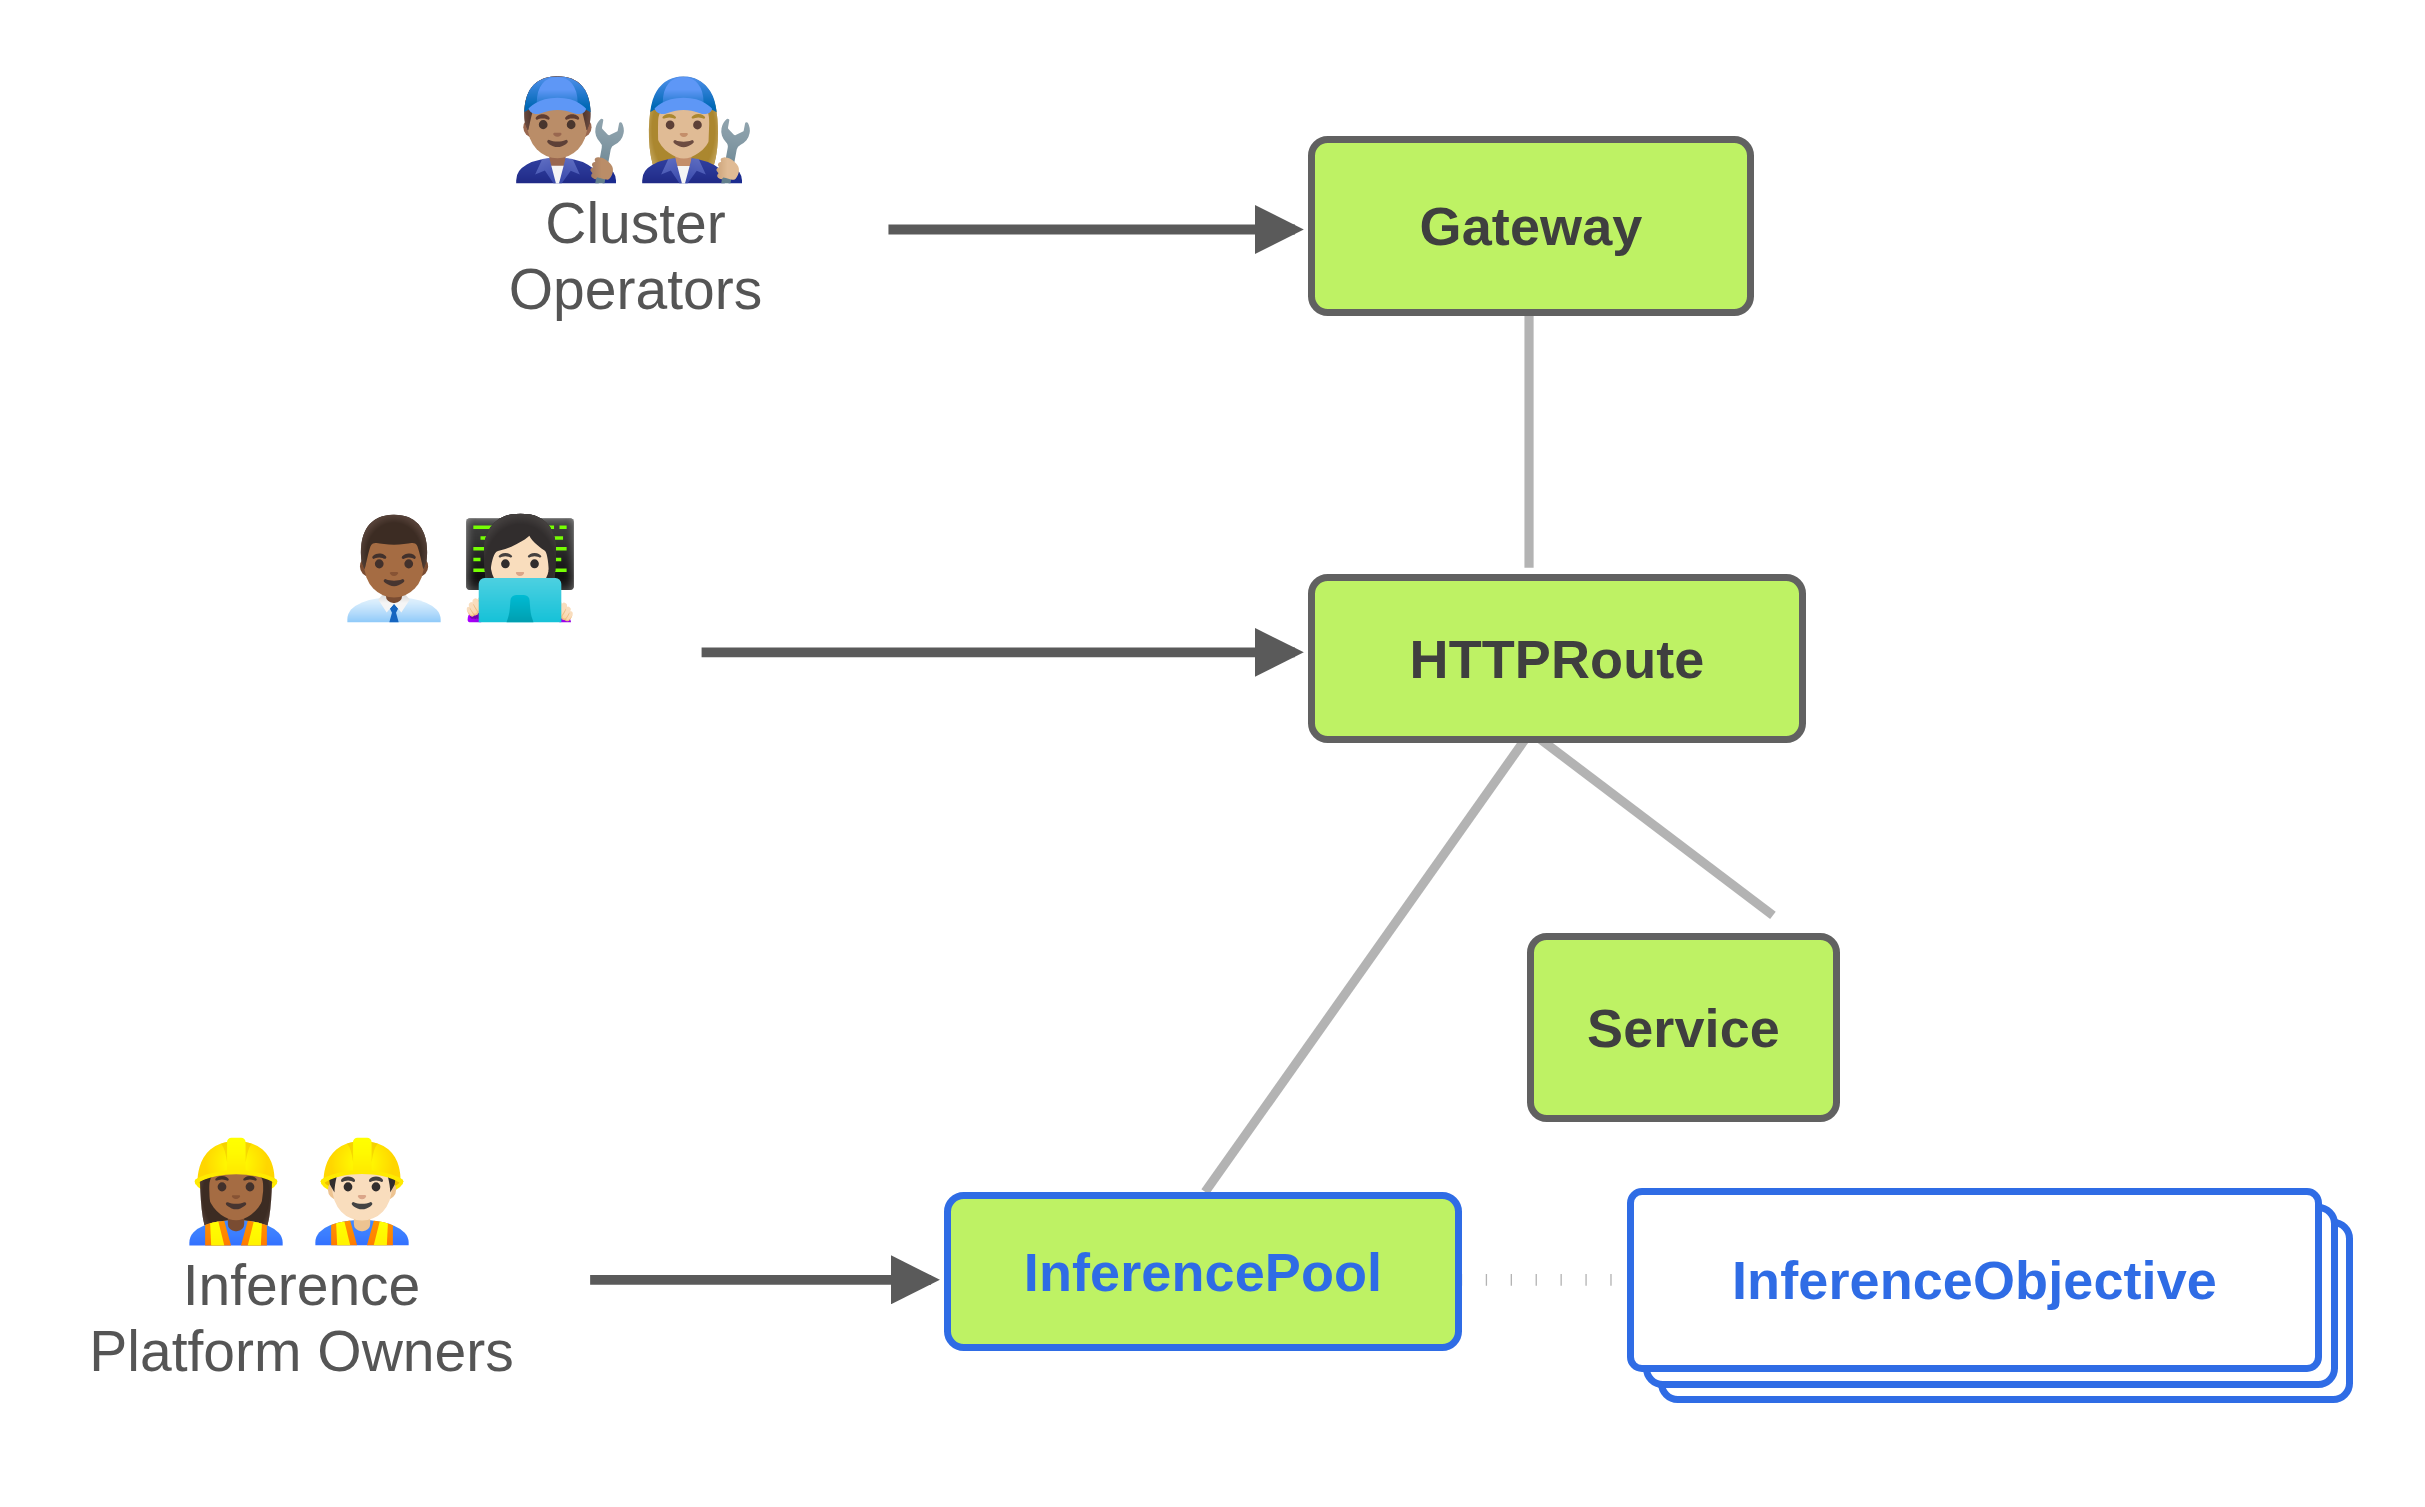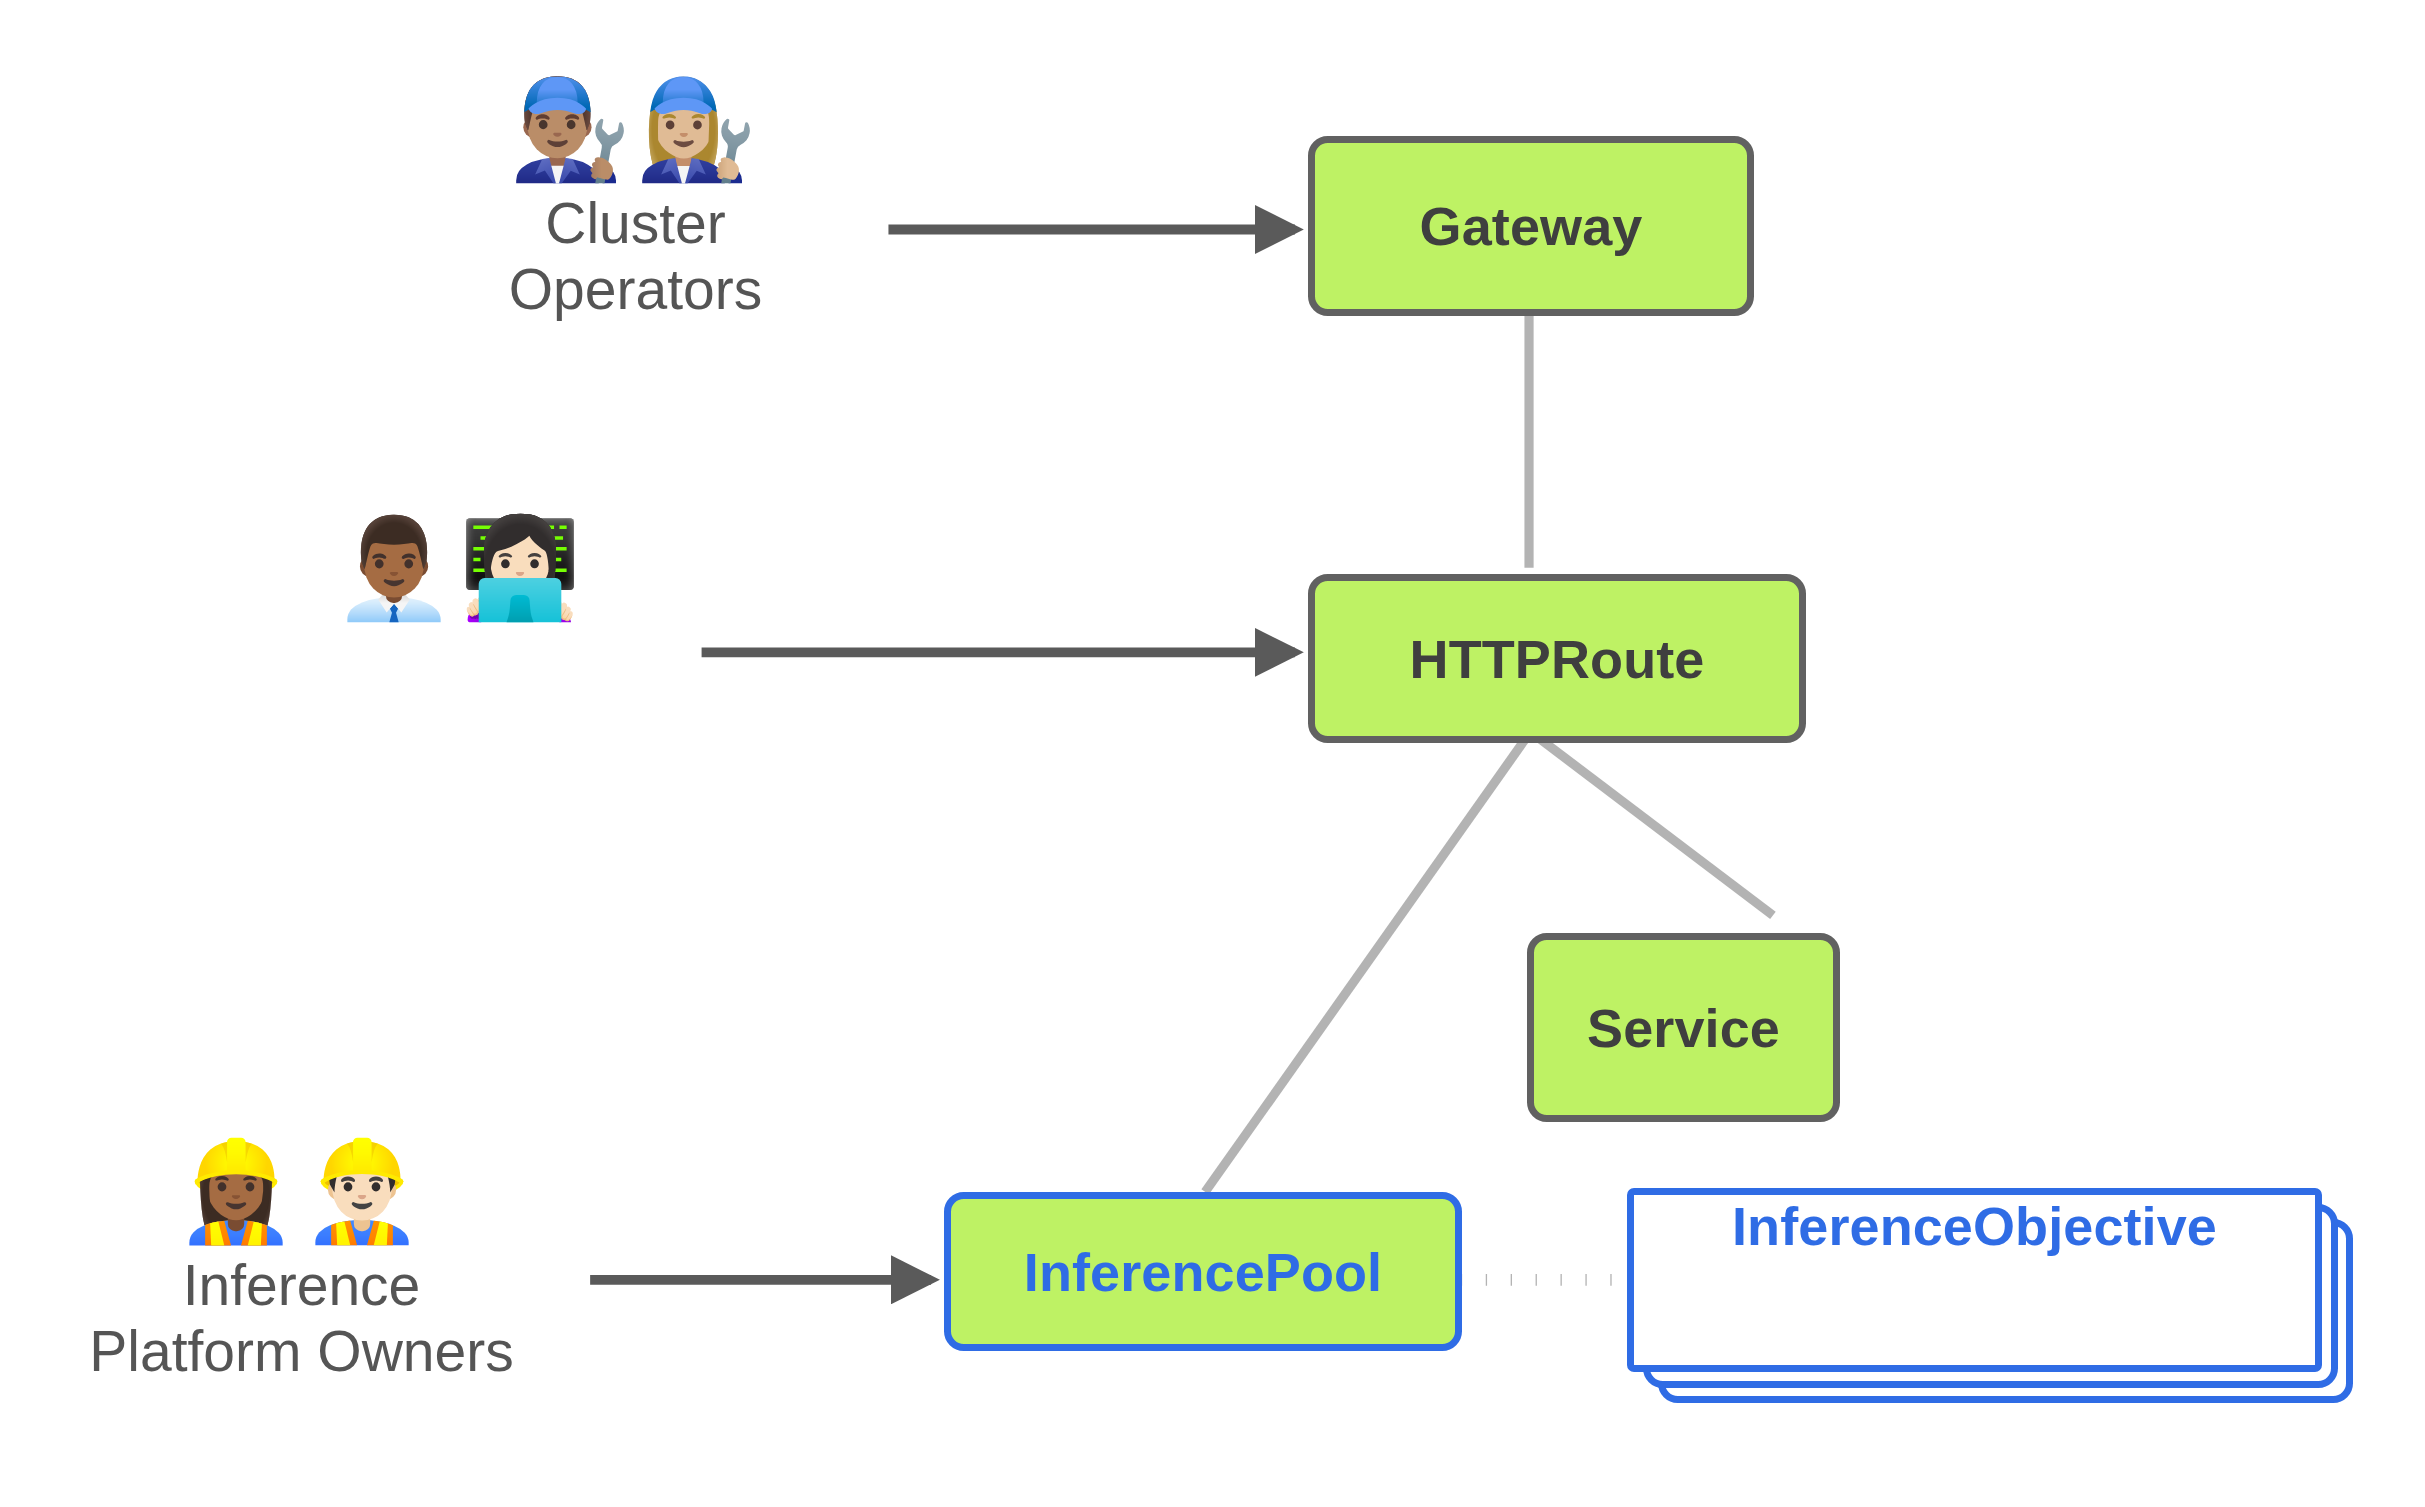--- a/index.html
+++ b/index.html
@@ -84,22 +84,23 @@
     box-sizing: border-box;
     background: #ffffff;
     border: 7.2px solid #2f6ce5;
     border-radius: 19.7px;
   }
   .stack-front {
     position: absolute;
     box-sizing: border-box;
     background: #ffffff;
     border: 7.2px solid #2f6ce5;
-    border-radius: 7px;
+    border-radius: 15px;
     display: flex;
+    align-items: center;
     justify-content: center;
     color: #2f6ce5;
     font-weight: bold;
   }
 </style>
 </head>
 <body>
 
 <div id="canvas">
 

